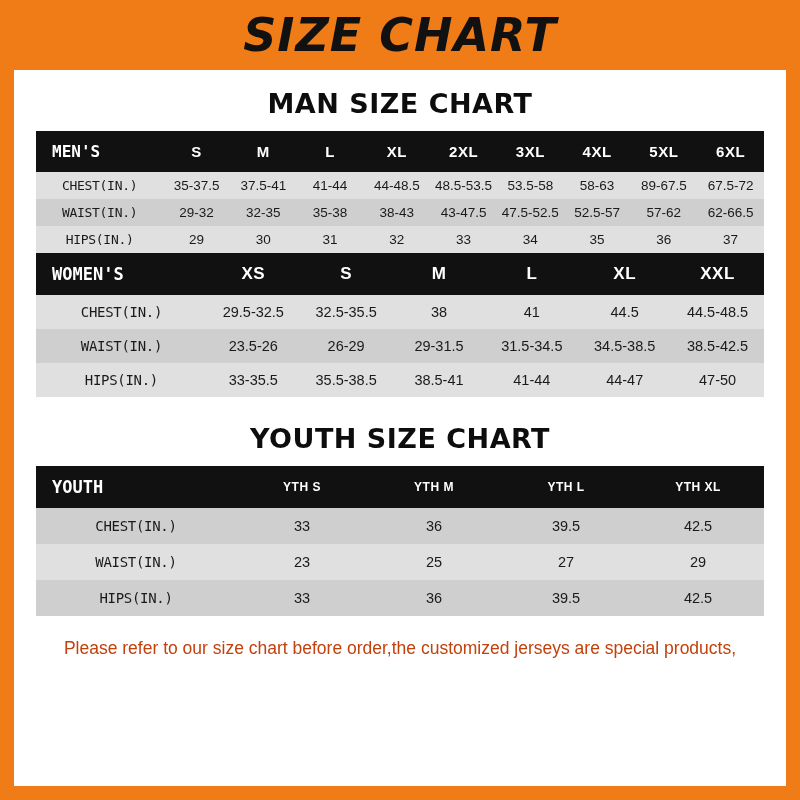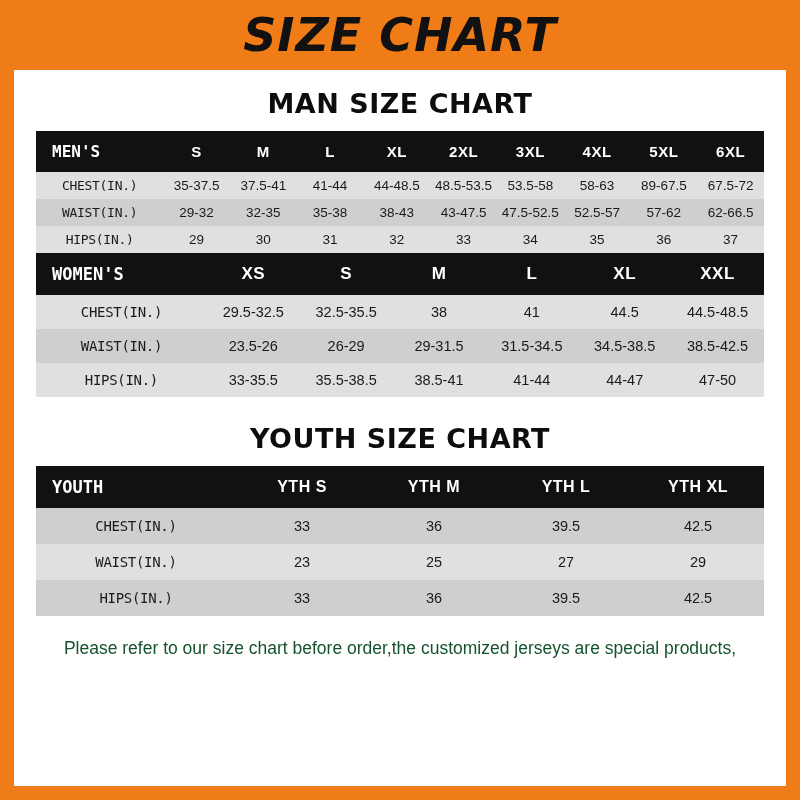--- a/index.html
+++ b/index.html
@@ -91,28 +91,28 @@
   table.size-table tbody tr.odd td { background: #e0e0e0; }
   table.size-table tbody tr.even td { background: #cfcfcf; }
 
   
   table.women-table th, table.women-table td { padding: 9px 2px; font-size: 14.5px; }
   table.women-table thead th { font-size: 17px; }
   table.women-table thead th.corner { font-size: 17px; }
   table.women-table tbody td.rowhead { font-size: 14px; }
 
   table.youth-table th, table.youth-table td { padding: 10px 2px; font-size: 14.5px; }
-  table.youth-table thead th { font-size: 16px; }
+  table.youth-table thead th { font-size: 12px; }
   table.youth-table thead th.corner { font-size: 17px; }
   table.youth-table tbody td.rowhead { font-size: 14px; }
 
   .notice {
     margin-top: 20px;
     text-align: center;
-    color: #14532d;
+    color: #c2410c;
     font-size: 17.5px;
     line-height: 1.45;
     padding: 0 6px;
     font-family: "Liberation Sans", sans-serif;
   }
   .footer-band {
     position: absolute;
     left: -14px;
     right: -14px;
     bottom: 0;

